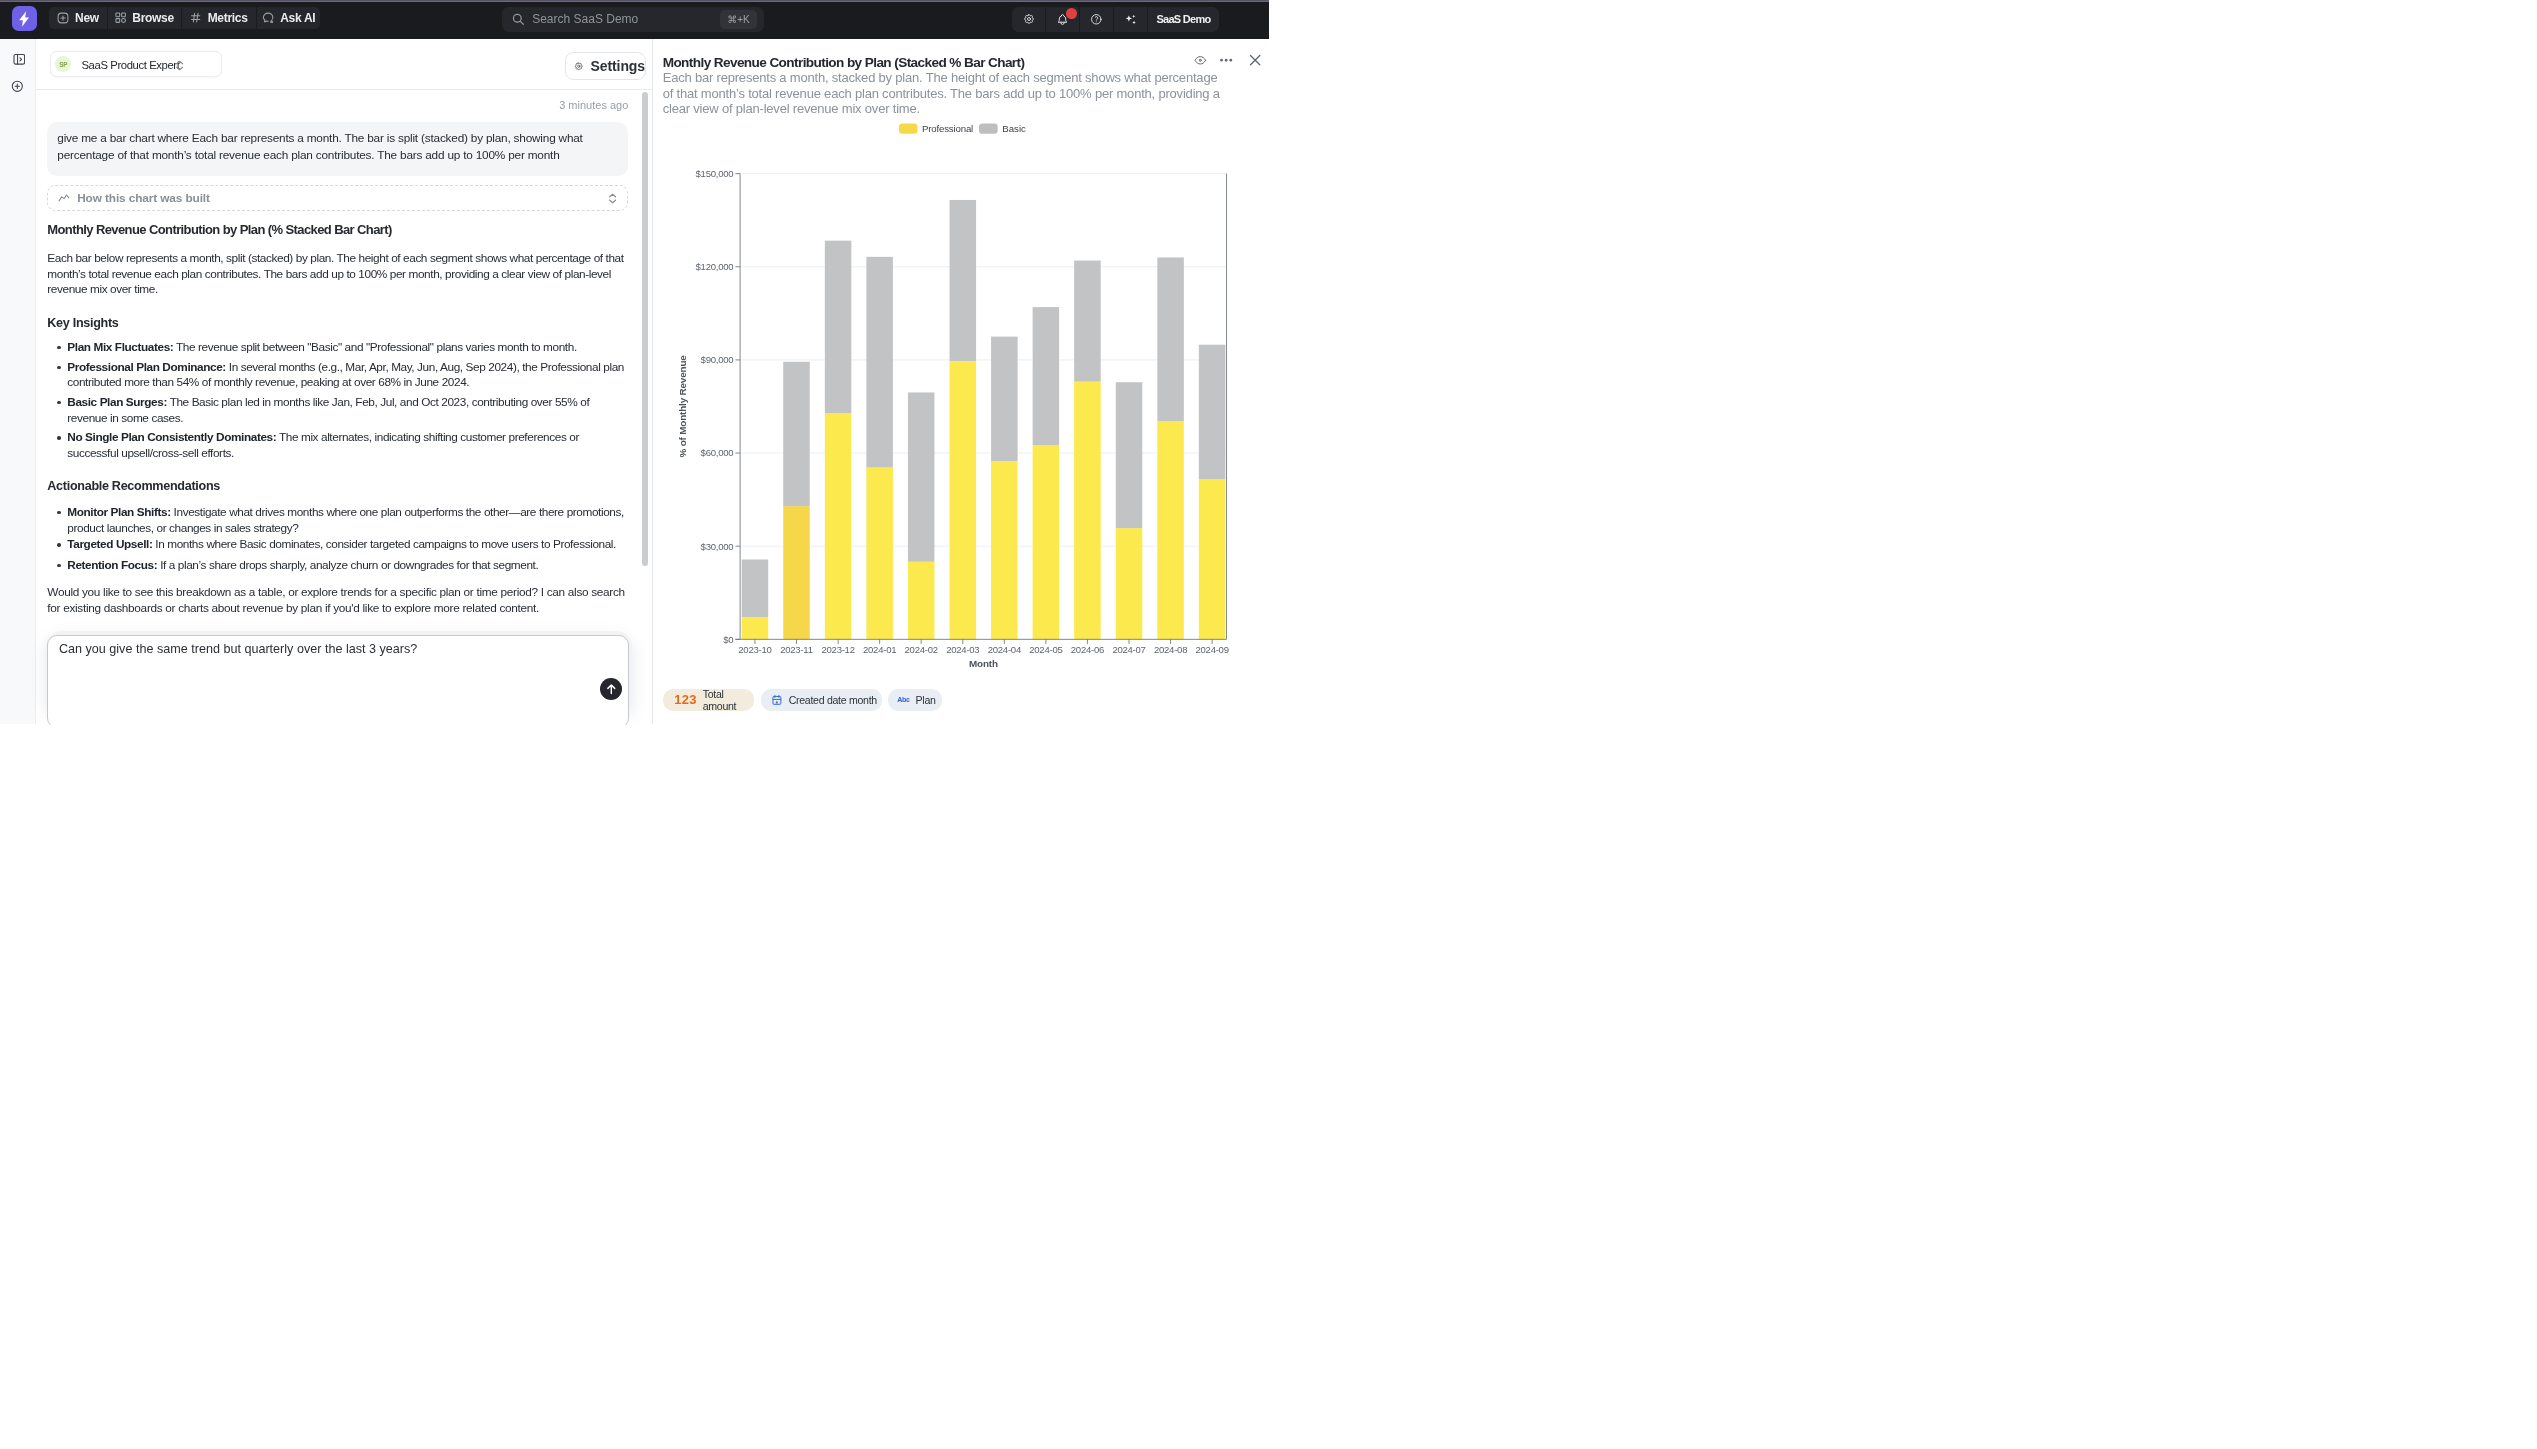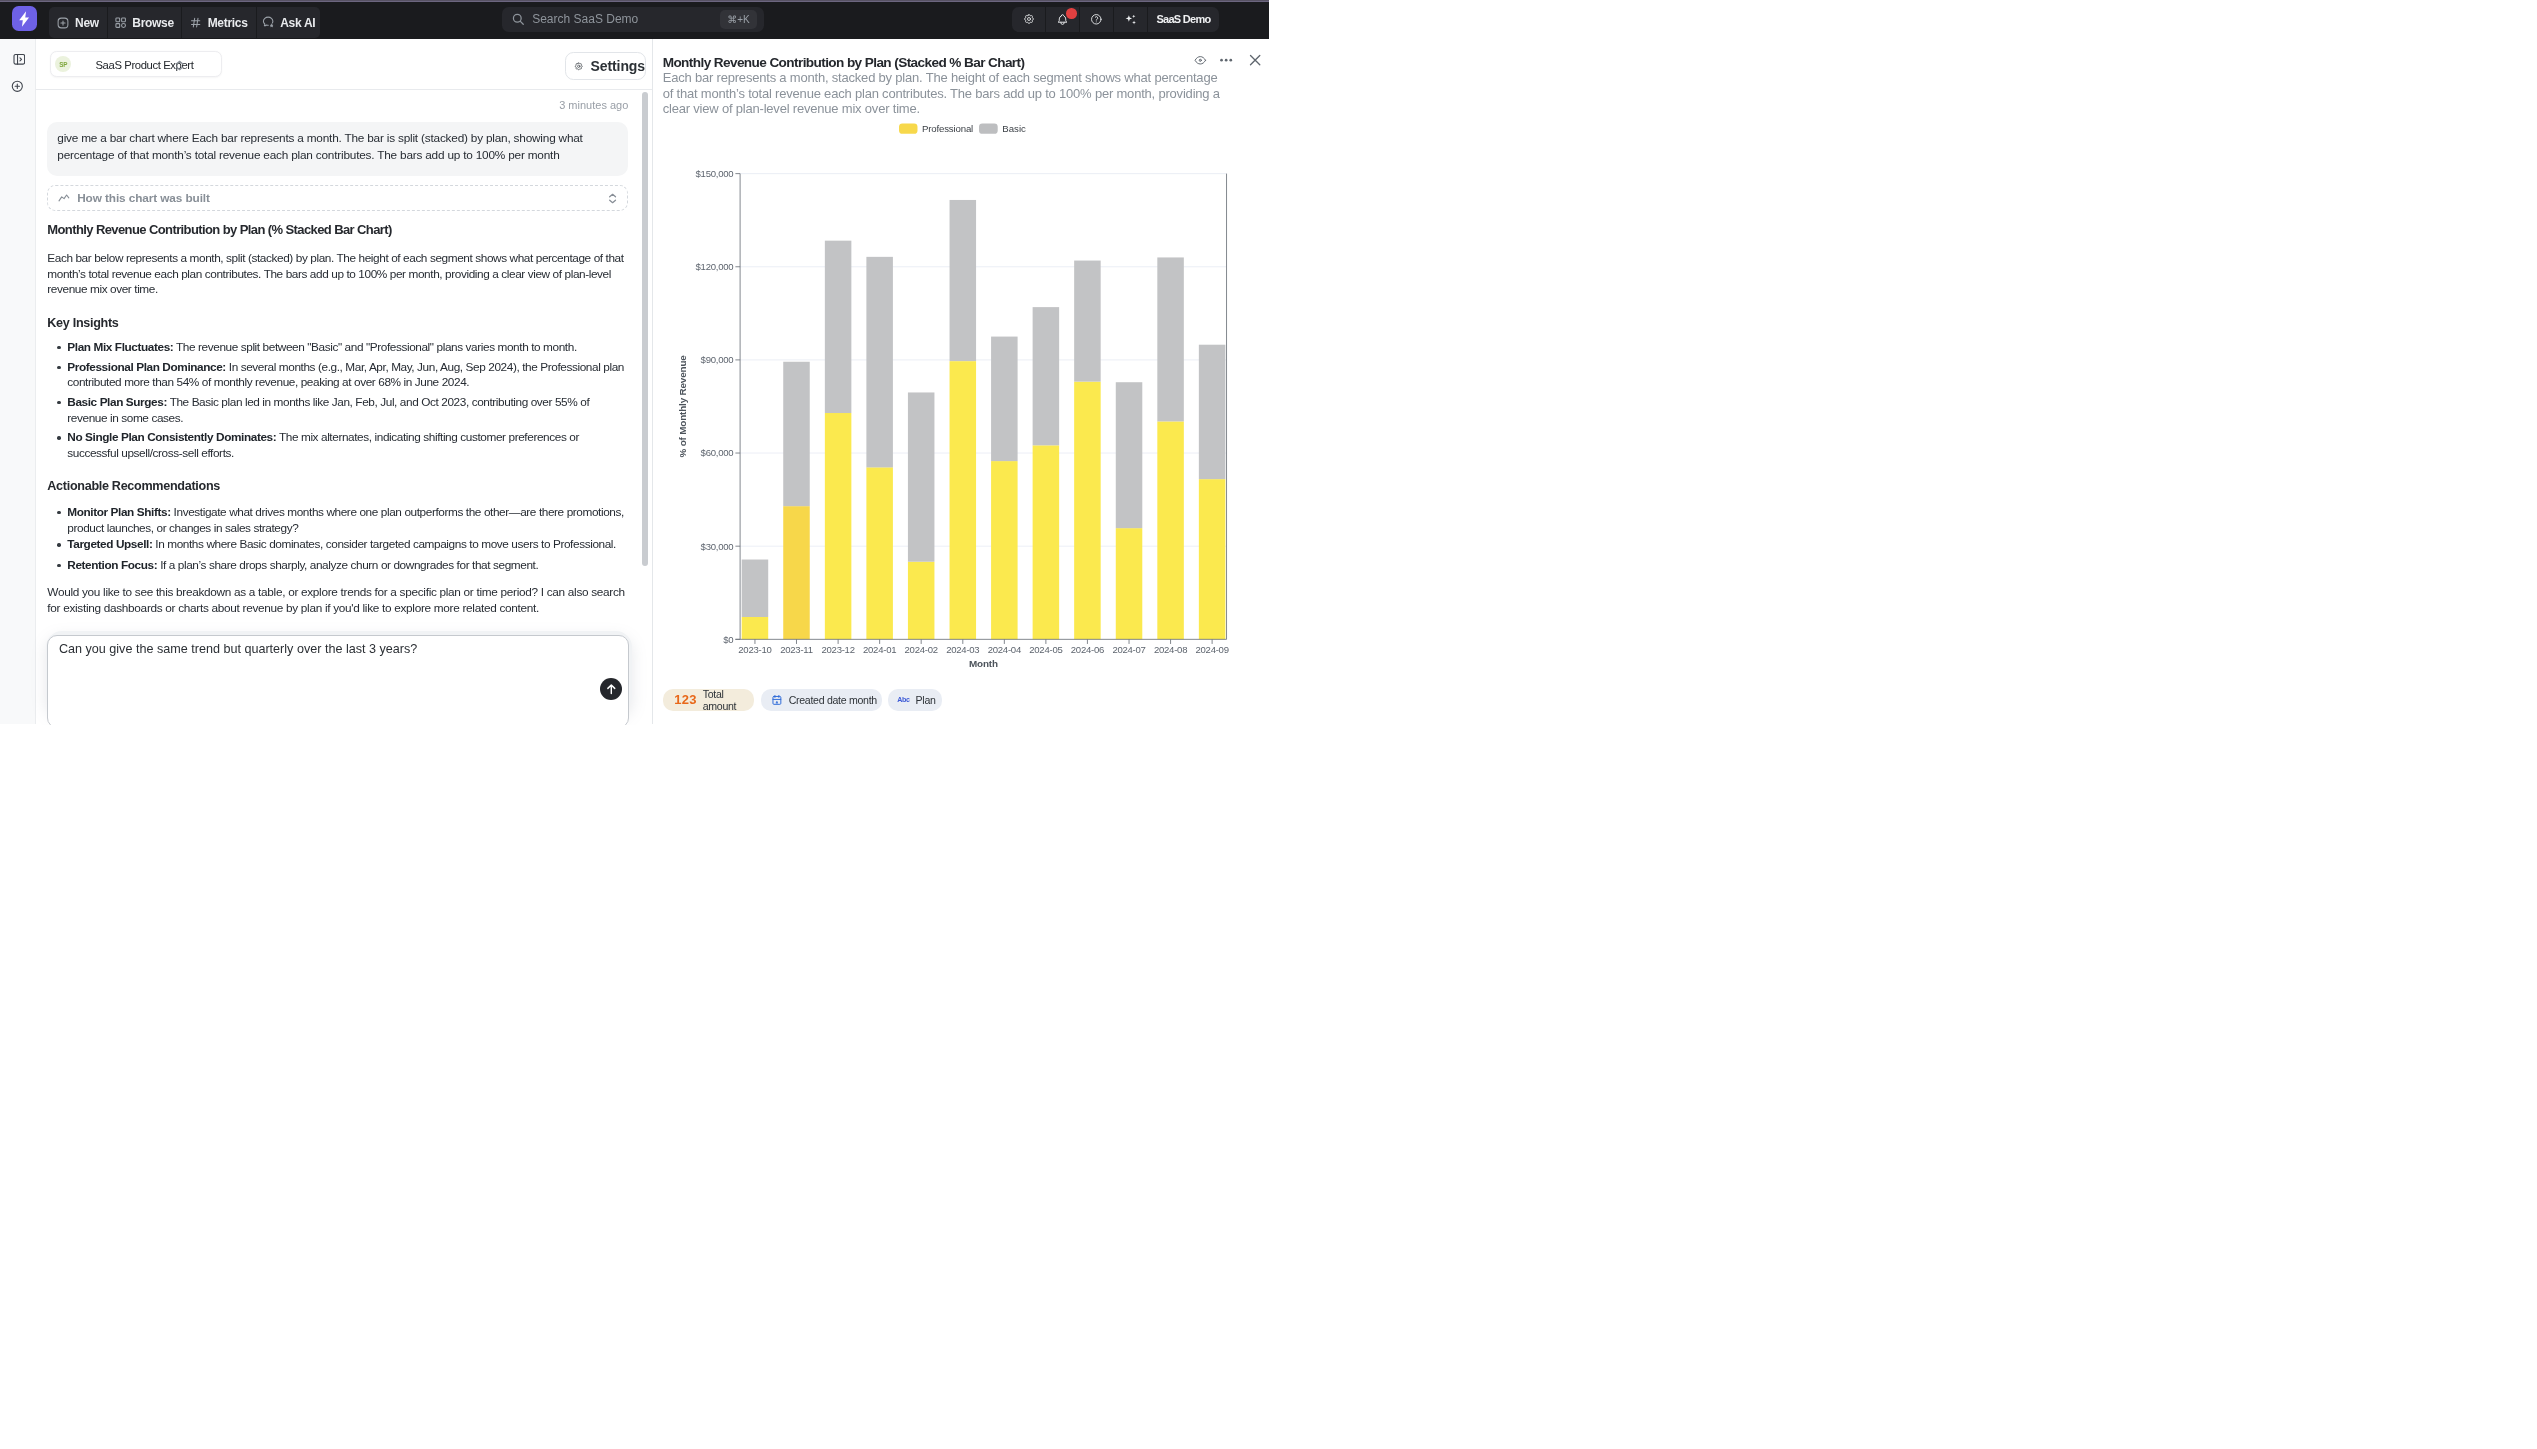--- a/index.html
+++ b/index.html
@@ -1,40 +1,40 @@
 <!DOCTYPE html>
 <html style="font-size:13.4px"><head><meta charset="utf-8"><style>
 *{margin:0;padding:0;box-sizing:border-box}
 html,body{width:1269px;height:725px;overflow:hidden;background:#fff;font-family:"Liberation Sans",sans-serif;}
 .abs{position:absolute}
 .page{position:relative;width:1269px;height:725px;overflow:hidden}
 .topstrip{position:absolute;left:0;top:0;width:1269px;height:2.1px;background:#575264;border-bottom:0.4px solid #6c6680}
 .nav{position:absolute;left:0;top:2.1px;width:1269px;height:37px;background:#1a1b1e}
 .logo{position:absolute;left:11.8px;top:5.9px;width:25px;height:25.6px;border-radius:6.7px;background:#6e61e6;display:flex;align-items:center;justify-content:center}
-.navgrp{position:absolute;left:49px;top:7px;height:31px;display:flex;background:#26272c;border-radius:5px;overflow:hidden}
+.navgrp{position:absolute;left:49px;top:7px;height:22px;display:flex;background:#26272c;border-radius:5px;overflow:hidden}
 .navbtn{display:flex;align-items:center;justify-content:center;gap:5.9px;color:#e9ebee;font-size:12px;font-weight:bold;letter-spacing:-0.3px;border-right:0.8px solid #1a1b1e}
 .navbtn.w1{width:59px}.navbtn.w2{width:74px}.navbtn.w3{width:75px}.navbtn.w4{width:63px}
 .navbtn:last-child{border-right:none}
 .search{position:absolute;left:502px;top:7px;width:262px;height:24.6px;background:#26272c;border-radius:6.7px;display:flex;align-items:center;padding:0 6.7px 0 10px;gap:7.6px}
 .search .ph{color:#8e949b;font-size:12px;flex:1}
 .kbd{background:#323338;border-radius:5px;height:19.3px;padding:0 7.6px;display:flex;align-items:center;color:#9aa0a7;font-size:10px}
 .rgrp{position:absolute;left:1012px;top:7px;height:24.6px;display:flex;background:#26272c;border-radius:6.7px;overflow:hidden}
 .rcell{display:flex;align-items:center;justify-content:center;width:34px;border-right:0.8px solid #1a1b1e;position:relative}
 .rcell.wide{width:71px;color:#f0f1f3;font-size:11px;font-weight:bold;border-right:none;letter-spacing:-0.7px}
 .reddot{position:absolute;right:2.5px;top:1.3px;width:10.5px;height:10.5px;border-radius:50%;background:#e14040}
 .avatar{position:absolute;left:1291px;top:8px;width:23px;height:23px;border-radius:50%;background:#dbdde0;display:flex;align-items:center;justify-content:center;font-size:10.5px;font-weight:normal;color:#3c4148}
 .rail{position:absolute;left:0;top:39px;width:36px;height:685px;background:#f8f9fa;border-right:0.8px solid #ebedef}
 .rail .i1{position:absolute;left:12.6px;top:14px}
 .rail .i2{position:absolute;left:11px;top:41px}
 .chat{position:absolute;left:36px;top:39px;width:617px;height:685px;background:#fff}
 .chathead{position:absolute;left:0;top:0;width:617px;height:51px;border-bottom:0.8px solid #e8eaed}
 .agent{position:absolute;left:14.4px;top:12.3px;width:172px;height:26px;background:#fff;border:0.8px solid #ededf0;border-radius:6.7px;box-shadow:0 0.8px 1.7px rgba(0,0,0,.04);display:flex;align-items:center;padding:0 0 0 3.8px}
 .agent svg{position:absolute;left:124px;top:7.6px}
 .sp{width:16.3px;height:16.3px;border-radius:50%;background:#ebf2dd;color:#7fa63c;font-size:6.3px;font-weight:bold;display:flex;align-items:center;justify-content:center}
-.agent .nm{margin-left:24px;font-size:11.3px;color:#23272c;letter-spacing:-0.4px;position:relative;top:1.1px}
+.agent .nm{margin-left:10px;font-size:11.3px;color:#23272c;letter-spacing:-0.4px;position:relative;top:1.1px}
 .settings{position:absolute;left:529px;top:12.6px;width:81px;height:28.5px;border:0.8px solid #e2e5e9;border-radius:8.4px;display:flex;align-items:center;gap:6.7px;padding-left:8.4px;font-size:14px;font-weight:bold;color:#2c3136;letter-spacing:-0.1px}
 .cc{position:absolute;left:11.3px;width:581px;color:#272c33}
 .ts{top:61px;text-align:right;font-size:11px;line-height:11.8px;color:#989ea6}
 .bubble{top:83px;height:54px;background:#f4f5f6;border-radius:10px;padding:8px 10px;font-size:11.8px;line-height:17px;color:#272c33;letter-spacing:-0.2px}
 .howbuilt{top:146px;height:26px;border:0.8px dashed #d4d8dd;border-radius:8.4px;display:flex;align-items:center;padding:0 10px;gap:7.1px}
 .howbuilt .t{font-size:11.8px;font-weight:bold;color:#888f97;flex:1;letter-spacing:-0.1px}
 .h3{top:182px;font-size:13px;line-height:17px;font-weight:bold;color:#26292e;letter-spacing:-0.6px}
 .p1{top:212px;font-size:11.8px;line-height:15.5px;letter-spacing:-0.4px}
 .h4a{top:276px}
 .h4{font-size:12.6px;line-height:16px;font-weight:bold;color:#26292e;letter-spacing:-0.3px}

